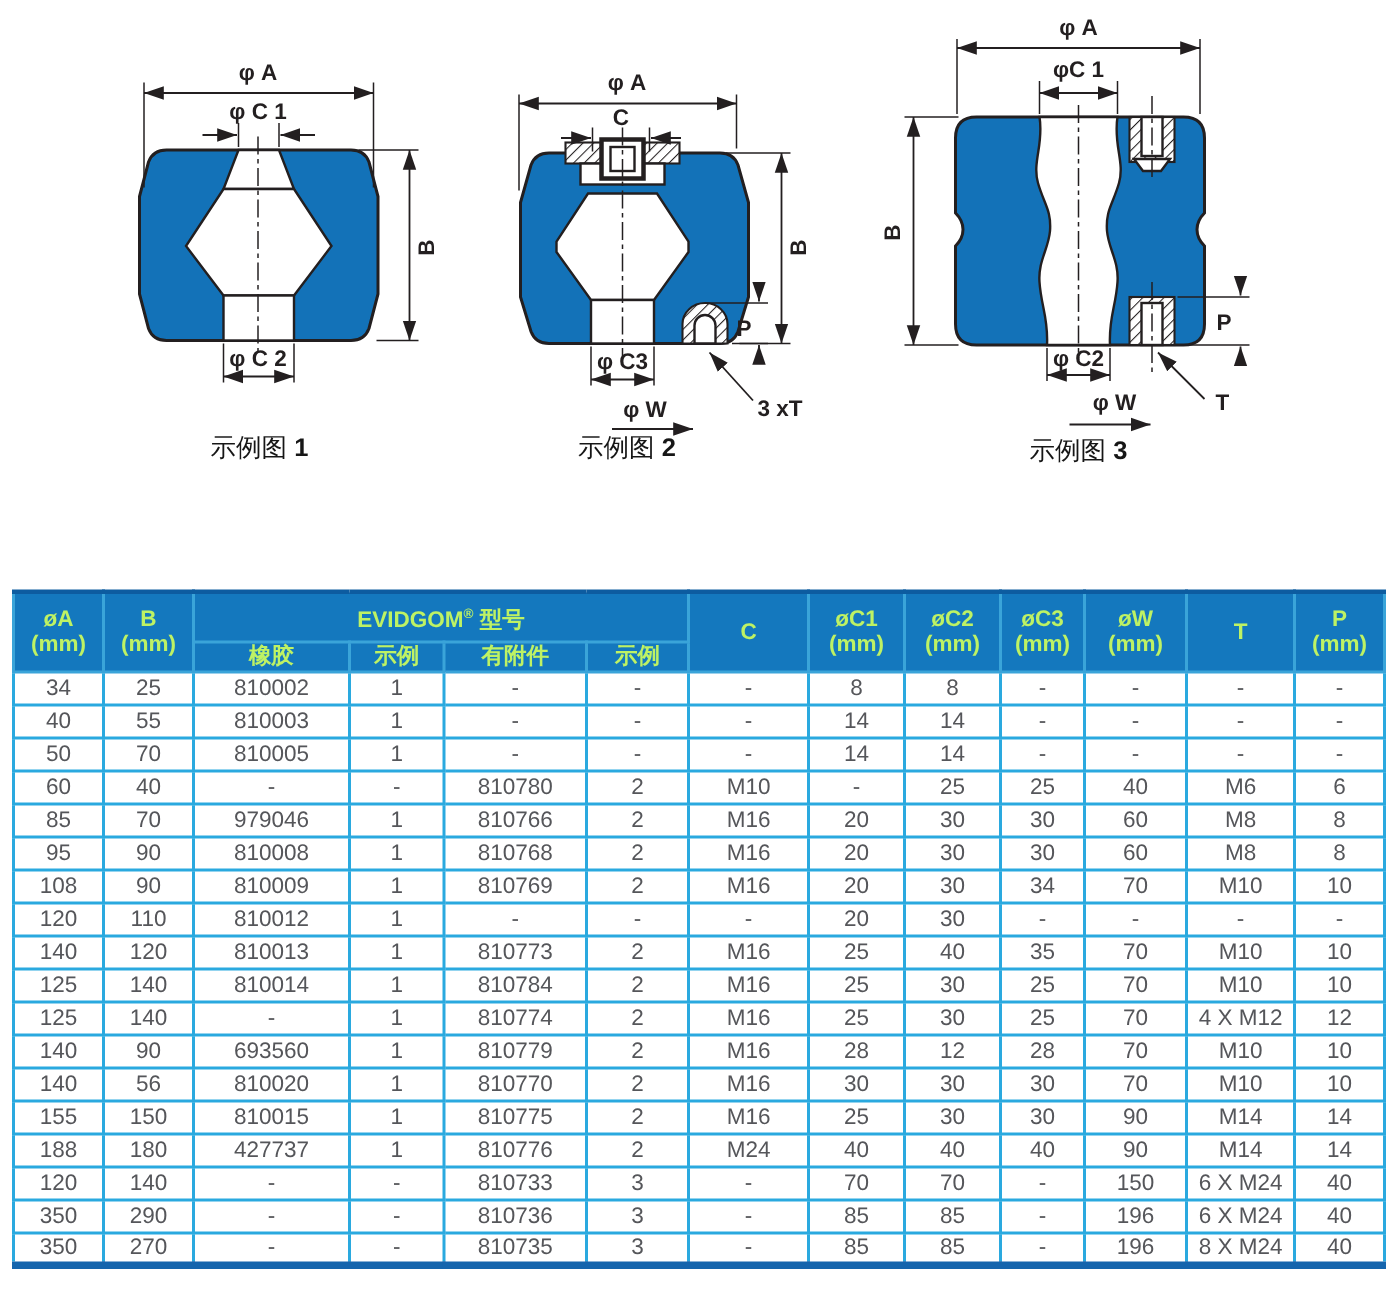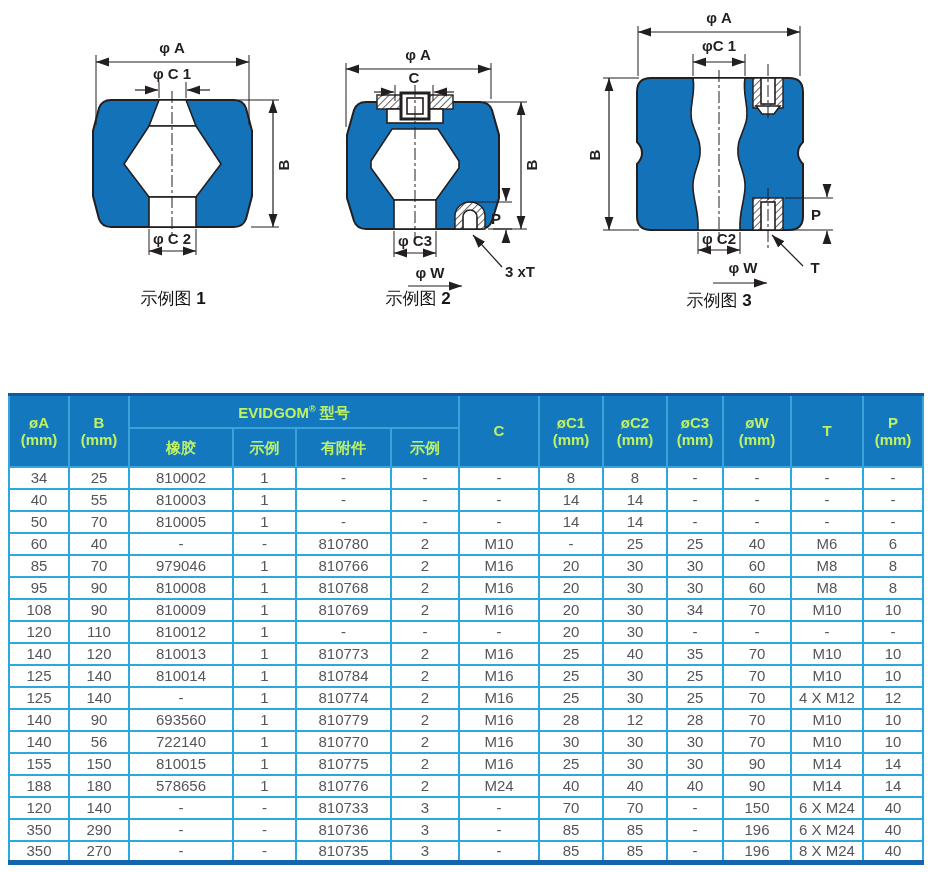--- a/index.html
+++ b/index.html
@@ -37,21 +37,21 @@
     border:2px solid var(--grid);
     border-top:3px solid var(--top-edge);
     border-bottom:5px solid var(--grid-dark);
   }
   table.spec th,table.spec td{border:2px solid var(--grid);padding:0;text-align:center;vertical-align:middle;}
   table.spec thead th{
     background:var(--blue-header);color:#bef264;border:2px solid #3aa4d9;
     font-size:15px;font-weight:600;line-height:17px;
   }
   table.spec thead tr.h1 th{height:33px;}
-  table.spec thead tr.h2 th{height:39px;font-weight:700;}
+  table.spec thead tr.h2 th{height:20px;font-weight:700;}
   th.group{font-size:16px;font-weight:700;margin-left:14px;}
   th.group sup{font-size:9px;}
   table.spec tbody td{
     height:22px;font-size:15px;line-height:18px;color:var(--text-gray);
     background:#ffffff;font-weight:400;
   }
 </style>
 </head>
 <body>
 
@@ -458,21 +458,21 @@
           <td>28</td>
           <td>12</td>
           <td>28</td>
           <td>70</td>
           <td>M10</td>
           <td>10</td>
         </tr>
         <tr>
           <td>140</td>
           <td>56</td>
-          <td>722140</td>
+          <td>810020</td>
           <td>1</td>
           <td>810770</td>
           <td>2</td>
           <td>M16</td>
           <td>30</td>
           <td>30</td>
           <td>30</td>
           <td>70</td>
           <td>M10</td>
           <td>10</td>
@@ -488,21 +488,21 @@
           <td>25</td>
           <td>30</td>
           <td>30</td>
           <td>90</td>
           <td>M14</td>
           <td>14</td>
         </tr>
         <tr>
           <td>188</td>
           <td>180</td>
-          <td>578656</td>
+          <td>427737</td>
           <td>1</td>
           <td>810776</td>
           <td>2</td>
           <td>M24</td>
           <td>40</td>
           <td>40</td>
           <td>40</td>
           <td>90</td>
           <td>M14</td>
           <td>14</td>

